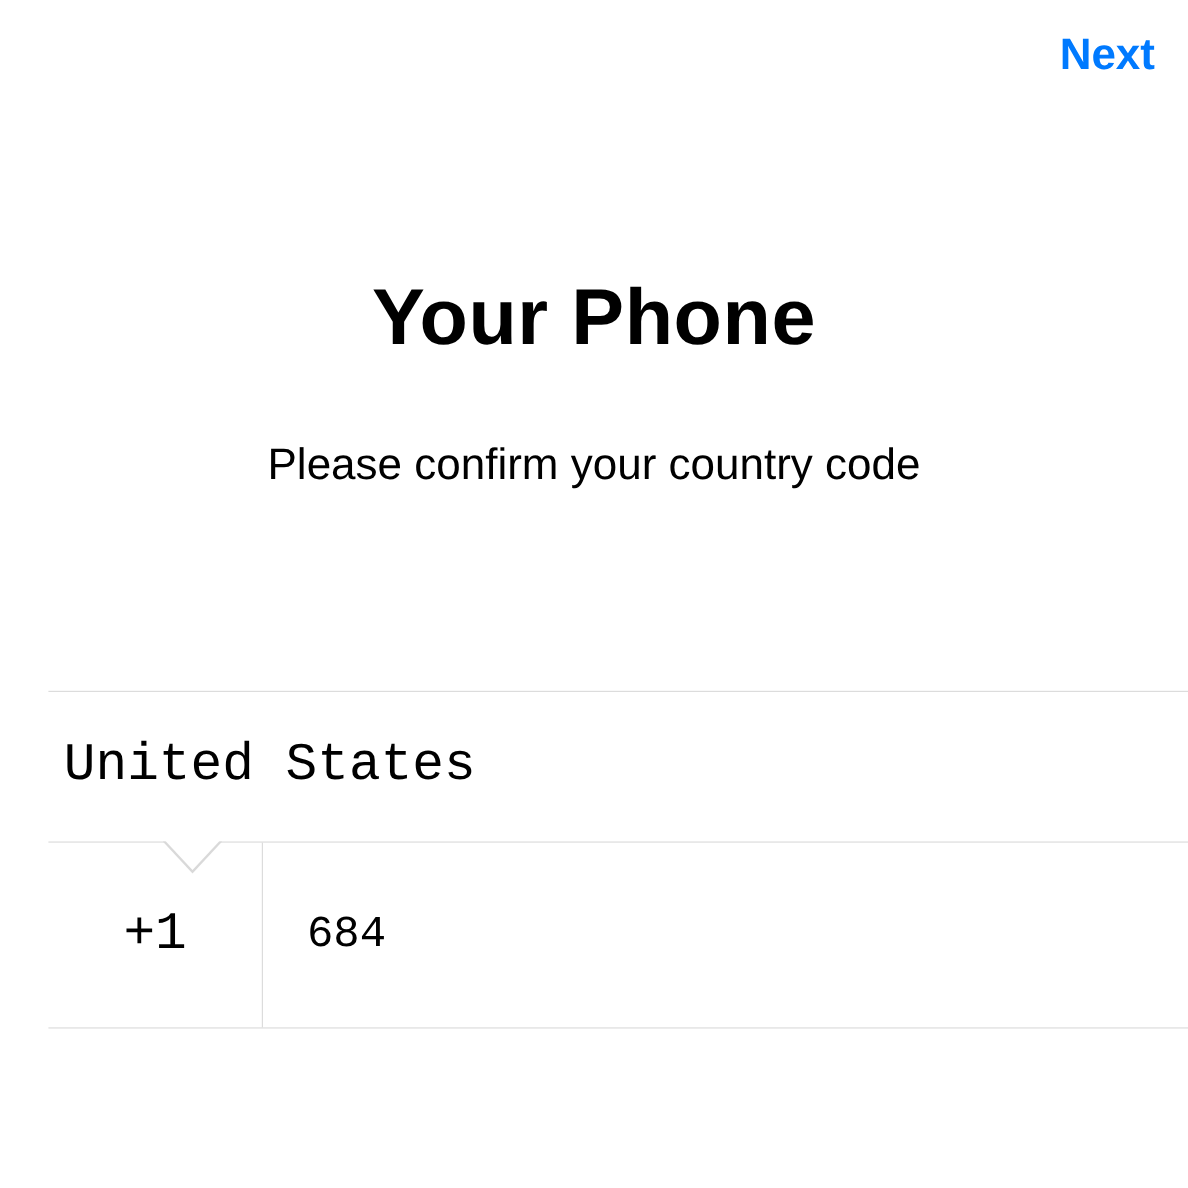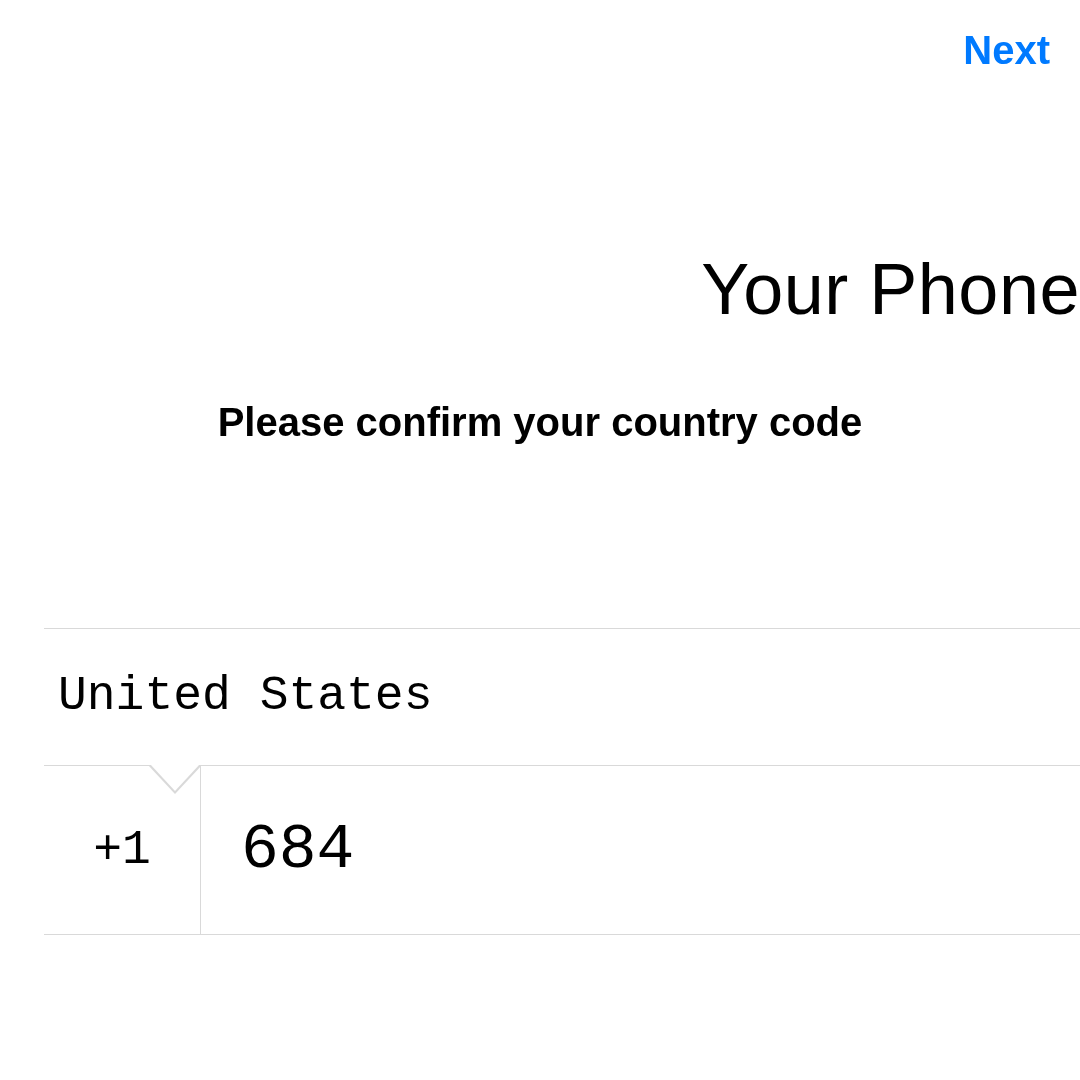--- a/index.html
+++ b/index.html
@@ -26,33 +26,33 @@
       background: none;
       border: none;
       cursor: pointer;
       font-family: inherit;
     }
     .heading {
       position: absolute;
       top: 248px;
       left: 0;
       right: 0;
-      text-align: right;
+      text-align: center;
       font-size: 72px;
-      font-weight: 400;
+      font-weight: 700;
       letter-spacing: 0.5px;
     }
     .subtext {
       position: absolute;
       top: 395px;
       left: 0;
       right: 0;
       text-align: center;
       font-size: 40px;
-      font-weight: 700;
+      font-weight: 400;
       line-height: 1.35;
       color: #000000;
     }
     .country-section {
       position: absolute;
       top: 628px;
       left: 44px;
       right: 0;
       font-family: Liberation Mono, monospace;
     }
@@ -107,21 +107,21 @@
       align-items: center;
       justify-content: center;
       font-size: 48px;
       border-right: 1px solid #d9d9d9;
       cursor: pointer;
     }
     .phone-input {
       flex: 1;
       border: none;
       outline: none;
-      font-size: 63px;
+      font-size: 40px;
       font-family: inherit;
       padding: 0 40px;
       color: #000000;
       caret-color: #9bbfe0;
       background: transparent;
     }
   </style>
 </head>
 <body>
 

